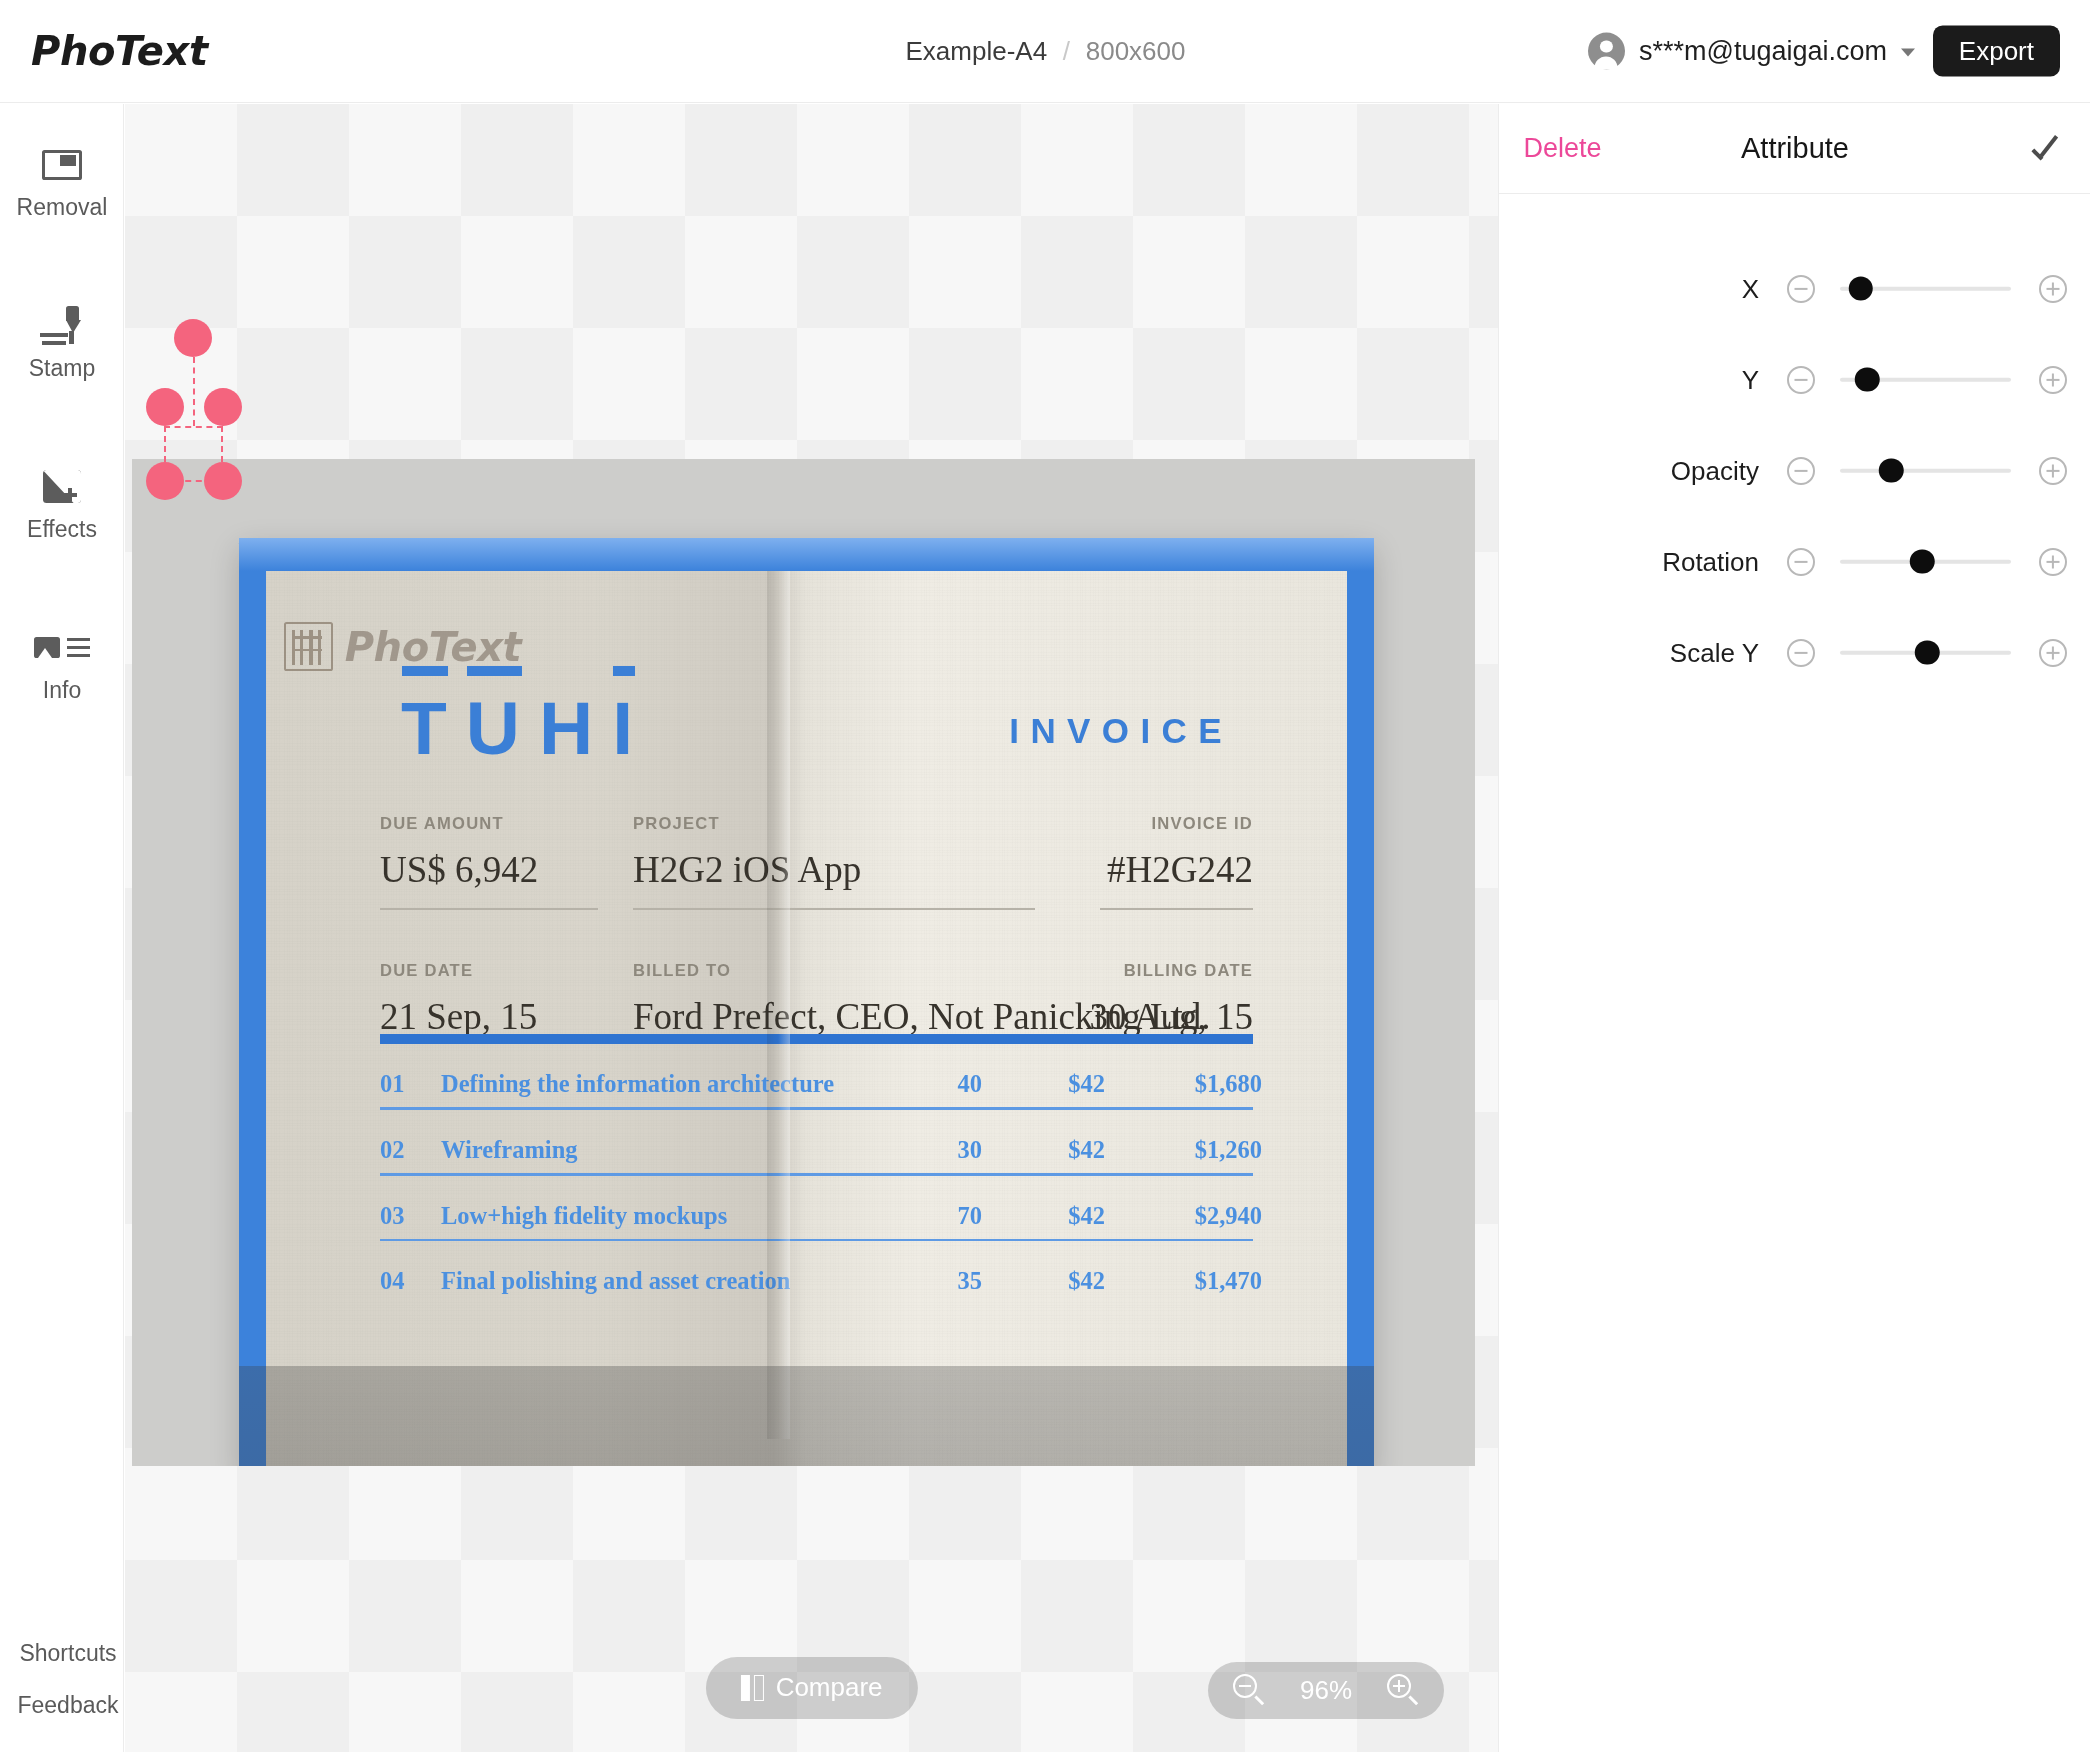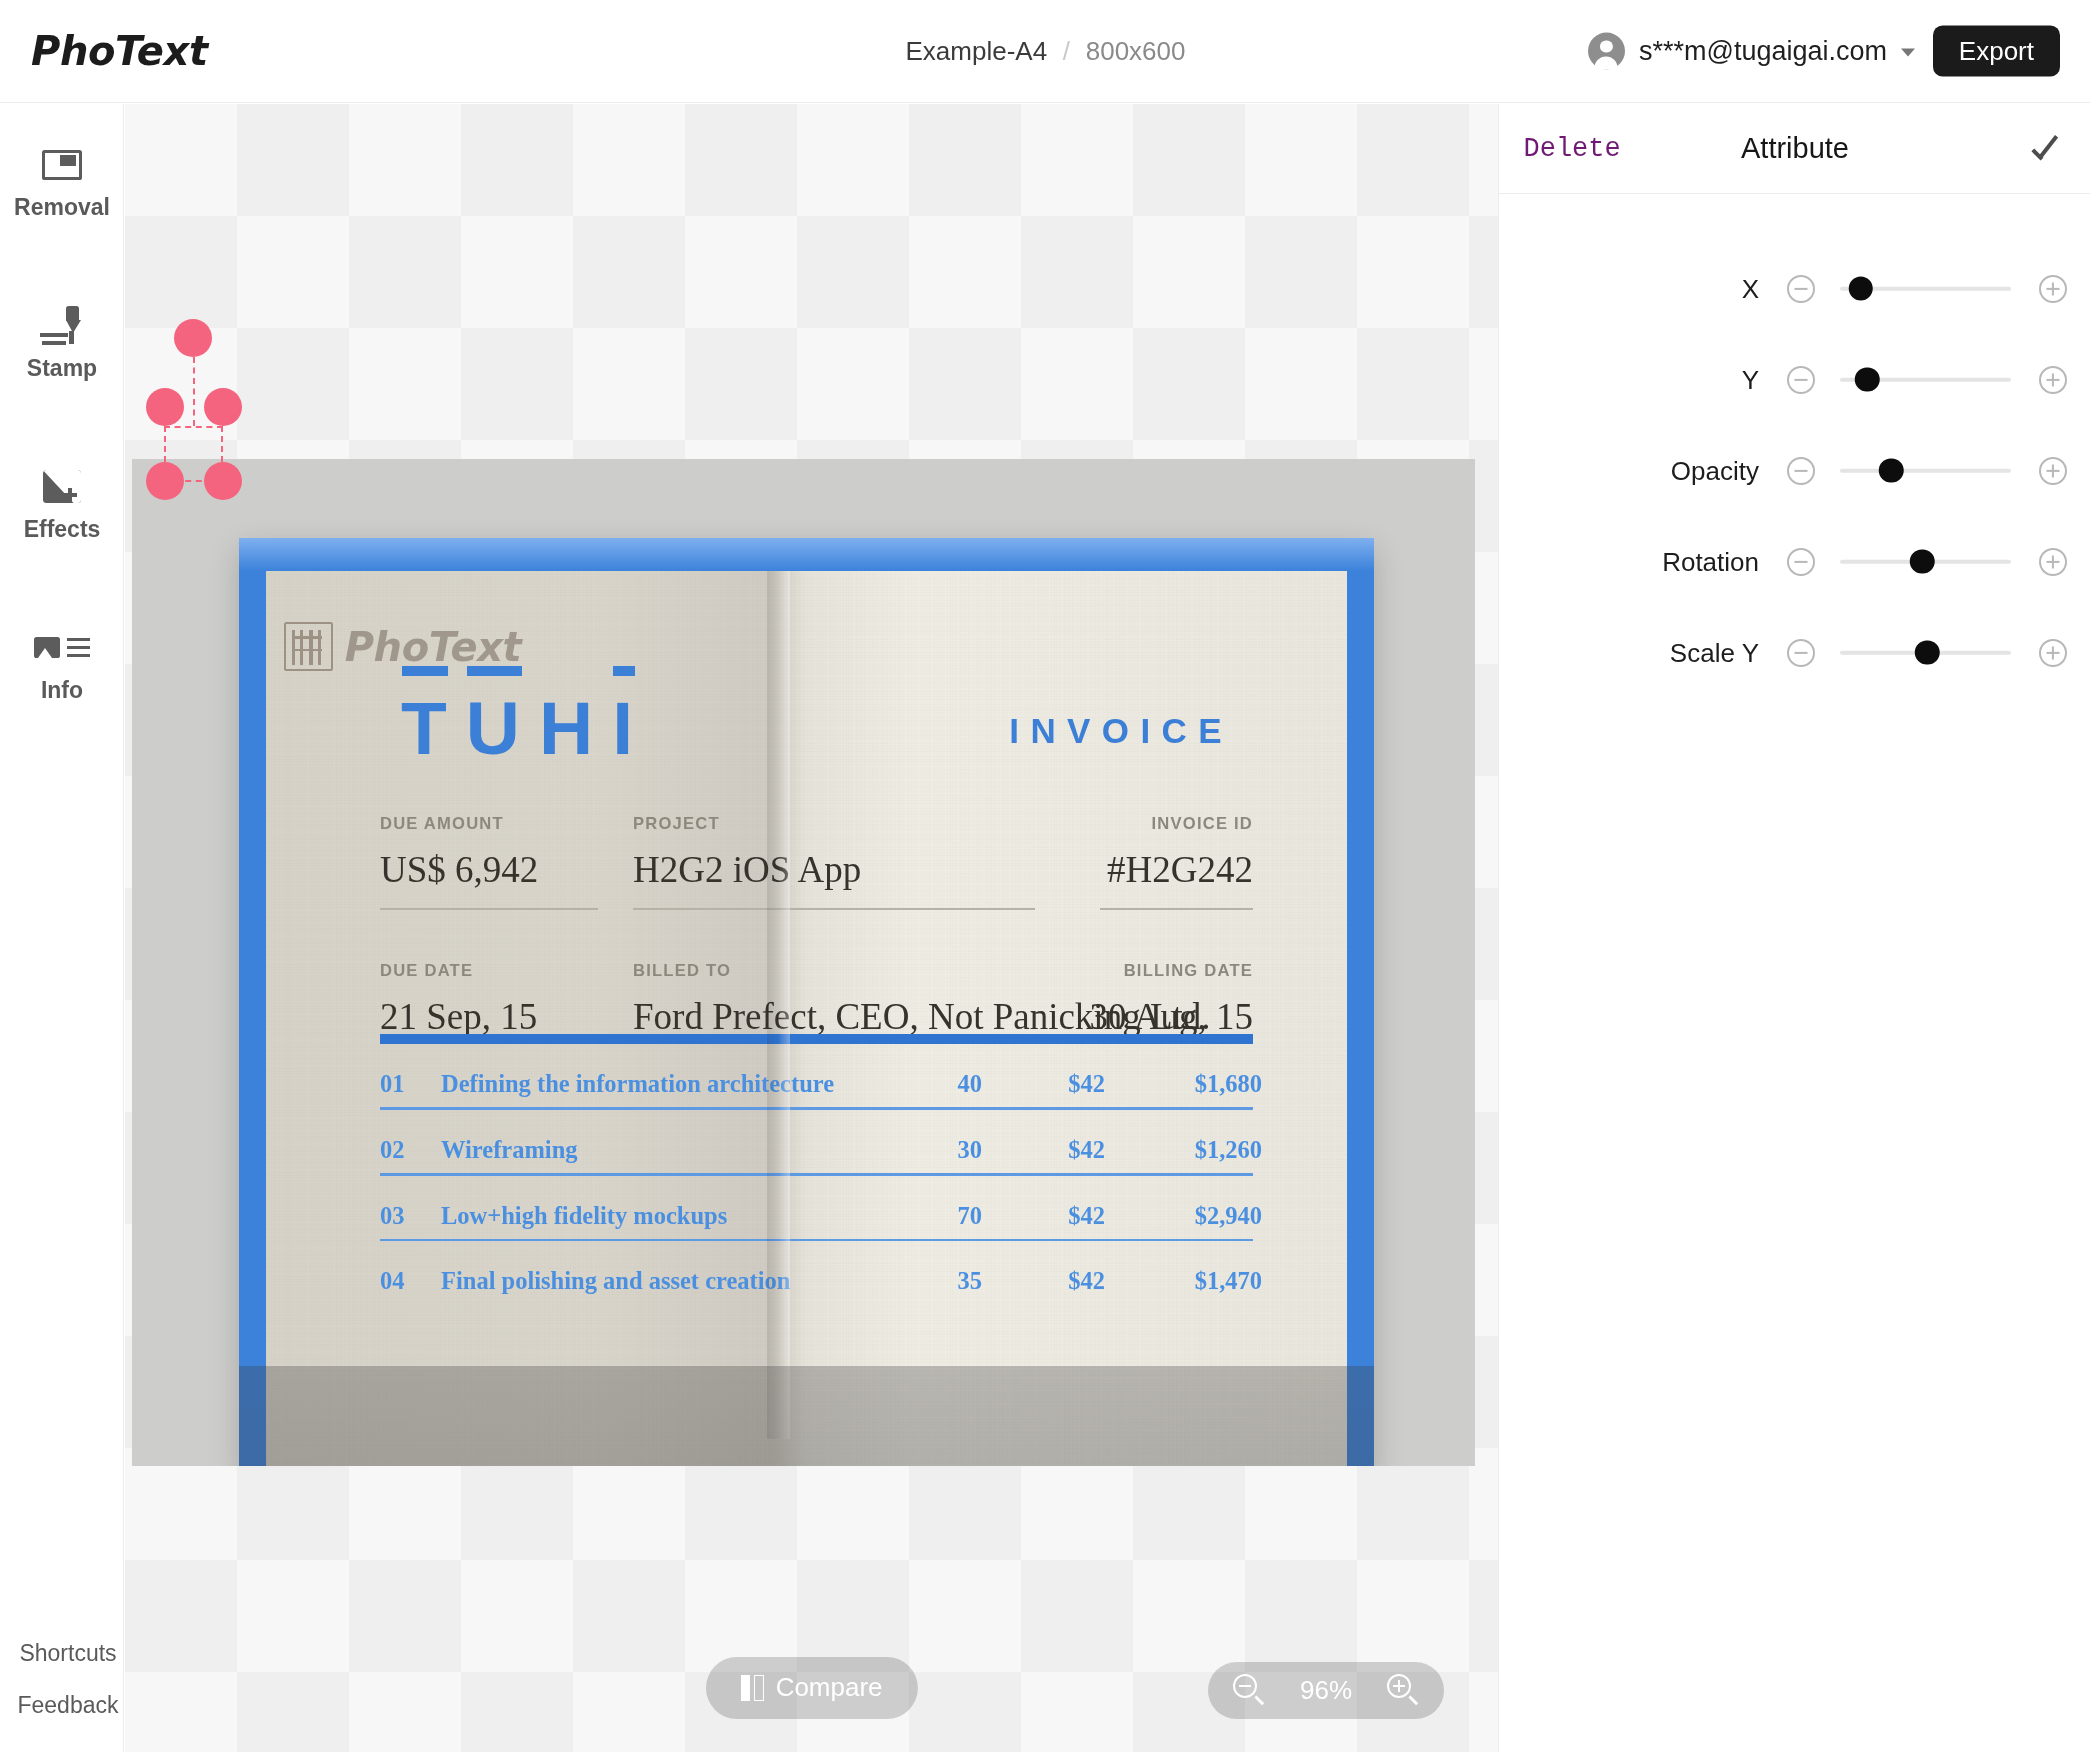--- a/index.html
+++ b/index.html
@@ -68,21 +68,21 @@
   .sidebar {
     position: absolute; left: 0; top: 104px; width: 124px; bottom: 0;
     background: #ffffff; border-right: 0.9px solid #ececec;
   }
   .tool {
     position: absolute; left: 0; width: 124px;
     display: flex; flex-direction: column; align-items: center;
     cursor: pointer; user-select: none;
   }
   .tool .glyph { height: 45px; display: flex; align-items: center; justify-content: center; }
-  .tool .tlabel { margin-top: 7px; font-size: 23px; color: #5a5a5a; font-weight: bold; }
+  .tool .tlabel { margin-top: 7px; font-size: 23px; color: #5a5a5a; }
 
   .ico-removal {
     width: 40px; height: 30px; border: 3.5px solid #5c5c5c; border-radius: 2.6px;
     position: relative;
   }
   .ico-removal::after {
     content: ""; position: absolute; right: 2.6px; top: 2.6px;
     width: 16.6px; height: 10.5px; background: #5c5c5c;
   }
   .ico-stamp { position: relative; width: 44px; height: 40px; }
@@ -329,21 +329,21 @@
   
   .panel {
     position: absolute; right: 0; top: 104px; width: 593px; bottom: 0;
     background: #ffffff; border-left: 0.9px solid #ececec;
   }
   .panel-head {
     position: relative; height: 90px; border-bottom: 0.9px solid #ececec;
     display: flex; align-items: center;
   }
   .p-delete {
-    position: absolute; left: 24.5px; font-size: 27px; color: #701a75; cursor: pointer; font-family: Liberation Mono, monospace;
+    position: absolute; left: 24.5px; font-size: 27px; color: #ec4899; cursor: pointer;
   }
   .p-title {
     position: absolute; left: 50%; transform: translateX(-50%);
     font-size: 29px; color: #171717;
   }
   .p-check {
     position: absolute; right: 26px; width: 35px; height: 35px; cursor: pointer;
   }
   .p-check::before {
     content: ""; position: absolute; left: 2.6px; top: 16.6px;

